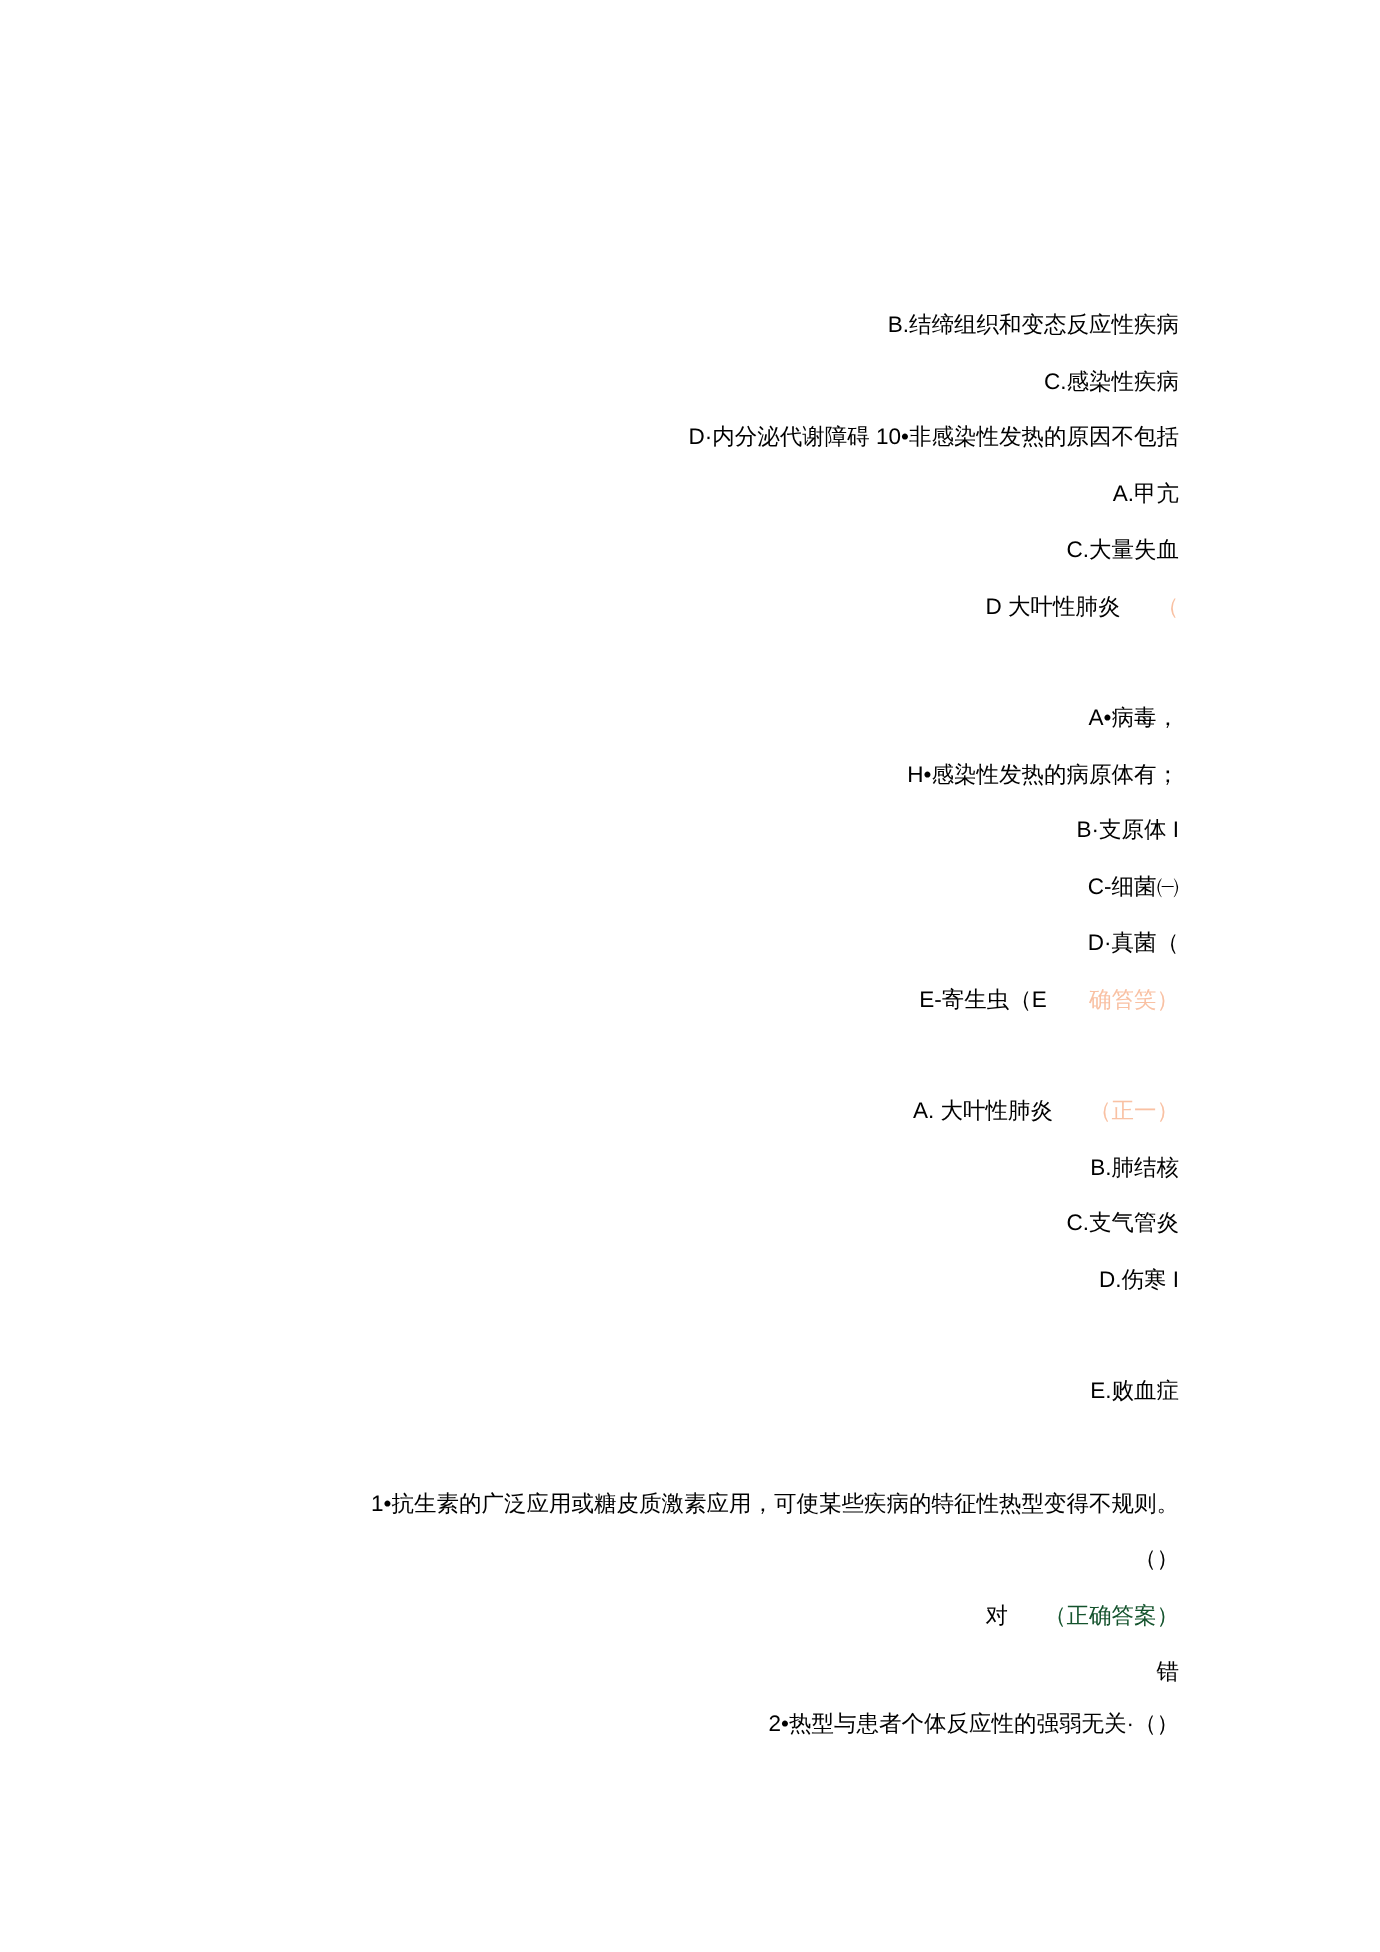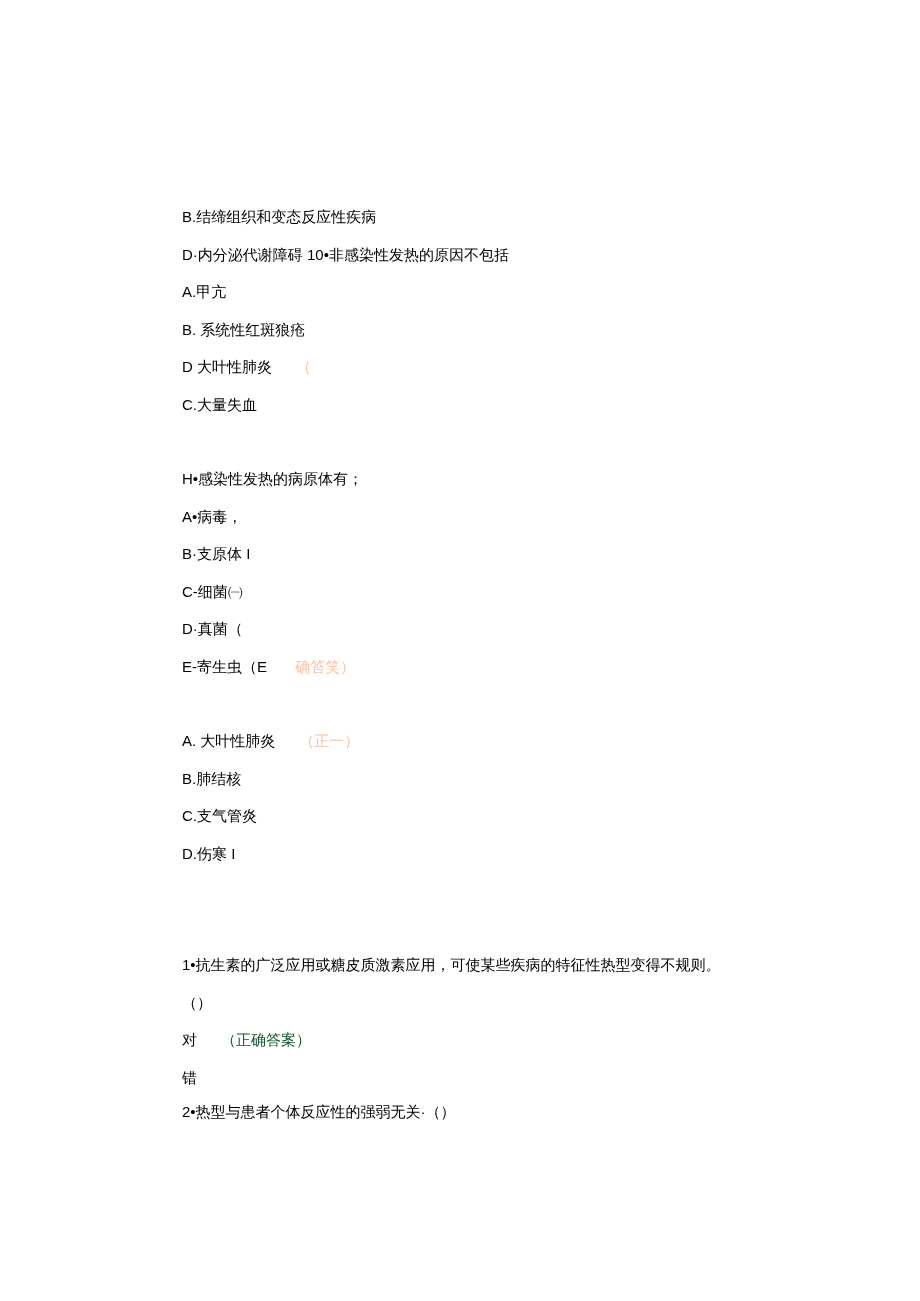--- a/index.html
+++ b/index.html
@@ -1,18 +1,19 @@
 <!DOCTYPE html>
 <html><head>
   <meta charset="utf-8">
   <style>
     * {
       margin: 12px;
       padding: 0;
       box-sizing: border-box;
+      text-align: right;
     }
     body {
       background: #ffffff;
       font-family: "Microsoft YaHei", "SimSun", Arial, sans-serif;
       width: 920px;
       padding: 170px 122px 80px 122px;
       color: #000000;
       font-size: 15px;
       line-height: 1.5;
     }
@@ -33,40 +34,40 @@
     }
   </style>
 </head>
 <body>
 
 <div>
   <div class="line">
     <span>B.结缔组织和变态反应性疾病</span>
   </div>
   <div class="line">
+    <span>C.感染性疾病</span>
+  </div>
+  <div class="line">
     <span>D·内分泌代谢障碍 10•非感染性发热的原因不包括</span>
   </div>
   <div class="line">
     <span>A.甲亢</span>
   </div>
   <div class="line">
-    <span>B. 系统性红斑狼疮</span>
+    <span>C.大量失血</span>
   </div>
   <div class="line">
     <span>D 大叶性肺炎</span><span class="answer">（</span>
   </div>
-  <div class="line">
-    <span>C.大量失血</span>
-  </div>
   <div class="spacer"></div>
   <div class="line">
-    <span>H•感染性发热的病原体有；</span>
+    <span>A•病毒，</span>
   </div>
   <div class="line">
-    <span>A•病毒，</span>
+    <span>H•感染性发热的病原体有；</span>
   </div>
   <div class="line">
     <span>B·支原体 I</span>
   </div>
   <div class="line">
     <span>C-细菌㈠</span>
   </div>
   <div class="line">
     <span>D·真菌（</span>
   </div>
@@ -80,20 +81,23 @@
   <div class="line">
     <span>B.肺结核</span>
   </div>
   <div class="line">
     <span>C.支气管炎</span>
   </div>
   <div class="line">
     <span>D.伤寒 I</span>
   </div>
   <div class="spacer"></div>
+  <div class="line">
+    <span>E.败血症</span>
+  </div>
   <div class="spacer"></div>
   <div class="line">
     <span>1•抗生素的广泛应用或糖皮质激素应用，可使某些疾病的特征性热型变得不规则。</span>
   </div>
   <div class="line">
     <span>（）</span>
   </div>
   <div class="line">
     <span>对</span><span class="answer-correct">（正确答案）</span>
   </div>

